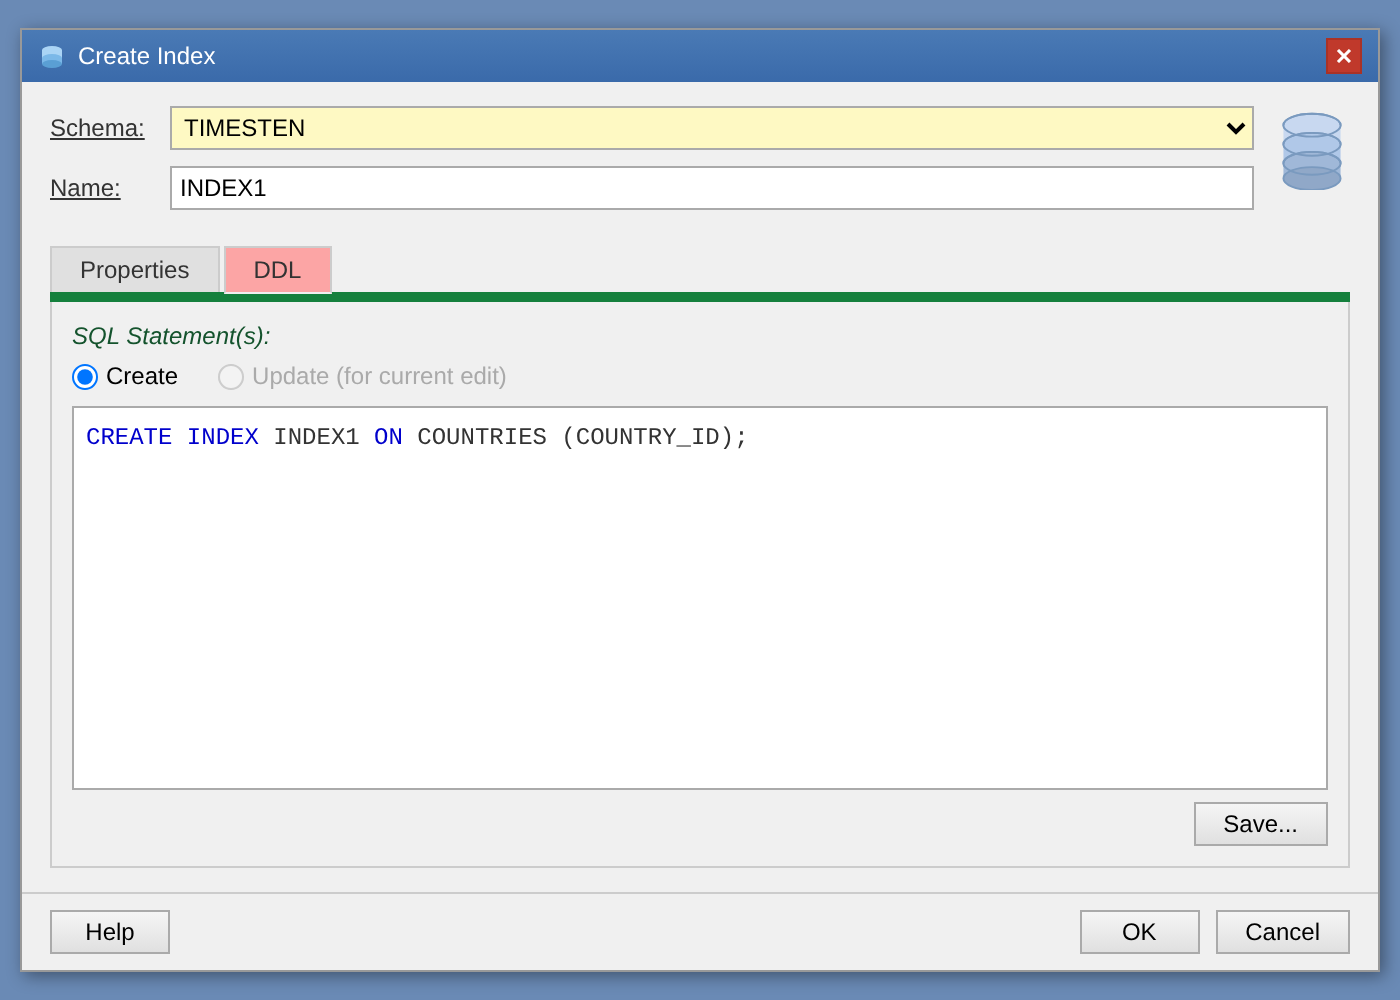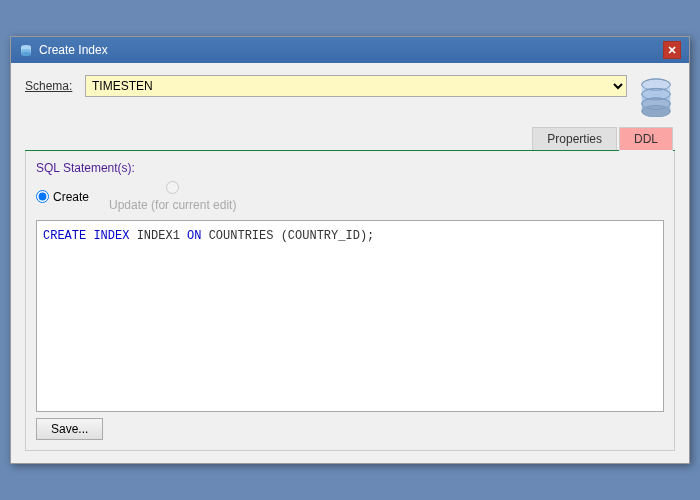--- a/index.html
+++ b/index.html
@@ -76,24 +76,23 @@
       flex: 1;
       height: 22px;
       border: 1px solid #aaa;
       background: #fef9c3;
       padding: 1px 2px;
       font-size: 12px;
       appearance: auto;
     }
     .tabs-container {
       margin-top: 10px;
-      border-bottom: 1px solid #15803d;
+      border-bottom: 5px solid #15803d;
       display: flex;
       gap: 0;
-      justify-content: flex-end;
     }
     .tab {
       padding: 4px 14px;
       border: 1px solid #ccc;
       border-bottom: none;
       background: #e0e0e0;
       cursor: pointer;
       font-size: 12px;
       color: #333;
       margin-right: 2px;
@@ -105,44 +104,45 @@
     }
     .tab-content {
       border: 1px solid #ccc;
       border-top: none;
       padding: 10px 10px;
       background: #f0f0f0;
     }
     .sql-label {
       font-size: 12px;
       margin-bottom: 6px;
-      color: #4c1d95;
+      color: #14532d;
+      font-style: italic;
     }
     .radio-row {
       display: flex;
       align-items: center;
       gap: 20px;
       margin-bottom: 8px;
     }
     .radio-option {
       display: flex;
       align-items: center;
       gap: 4px;
       font-size: 12px;
     }
     .radio-option.disabled {
       color: #aaa;
-      flex-direction: column;
     }
     .sql-keyword {
       color: #0000cc;
       font-weight: normal;
     }
     .save-row {
       display: flex;
+      justify-content: flex-end;
       margin-top: 6px;
     }
     .btn {
       padding: 3px 14px;
       font-size: 12px;
       border: 1px solid #aaa;
       background: linear-gradient(to bottom, #f5f5f5, #e0e0e0);
       cursor: pointer;
       min-width: 60px;
       text-align: center;
@@ -218,20 +218,24 @@
     <div class="top-row">
       <div class="top-form">
 
         <div class="form-row">
           <span class="form-label">Schema:</span>
           <select class="form-select">
             <option>TIMESTEN</option>
           </select>
         </div>
 
+        <div class="form-row">
+          <span class="form-label">Name:</span>
+          <input class="form-input" type="text" value="INDEX1" style="">
+        </div>
       </div>
 
       <svg class="db-svg" viewBox="0 0 38 42" style="margin-top:2px; margin-left:10px;">
         <ellipse cx="19" cy="8" rx="15" ry="6" fill="#c8d8f0" stroke="#7a9abf" stroke-width="1"></ellipse>
         <rect x="4" y="8" width="30" height="10" fill="#c8d8f0" stroke="none"></rect>
         <ellipse cx="19" cy="18" rx="15" ry="6" fill="#b0c8e8" stroke="#7a9abf" stroke-width="1"></ellipse>
         <rect x="4" y="18" width="30" height="10" fill="#b0c8e8" stroke="none"></rect>
         <ellipse cx="19" cy="28" rx="15" ry="6" fill="#a0b8d8" stroke="#7a9abf" stroke-width="1"></ellipse>
         <rect x="4" y="28" width="30" height="8" fill="#a0b8d8" stroke="none"></rect>
         <ellipse cx="19" cy="36" rx="15" ry="6" fill="#90a8c8" stroke="#7a9abf" stroke-width="1"></ellipse>
@@ -263,13 +267,20 @@
       <div class="sql-box">
         <pre class="sql-pre"><span class="sql-keyword">CREATE</span><span> </span><span class="sql-keyword">INDEX</span><span> INDEX1 </span><span class="sql-keyword">ON</span><span> COUNTRIES (COUNTRY_ID);</span></pre>
       </div>
 
       <div class="save-row">
         <button class="btn btn-save">Save...</button>
       </div>
     </div>
   </div>
 
+  <div class="footer">
+    <button class="btn">Help</button>
+    <div class="footer-right">
+      <button class="btn">OK</button>
+      <button class="btn">Cancel</button>
+    </div>
+  </div>
 </div>
 
 </body></html>

